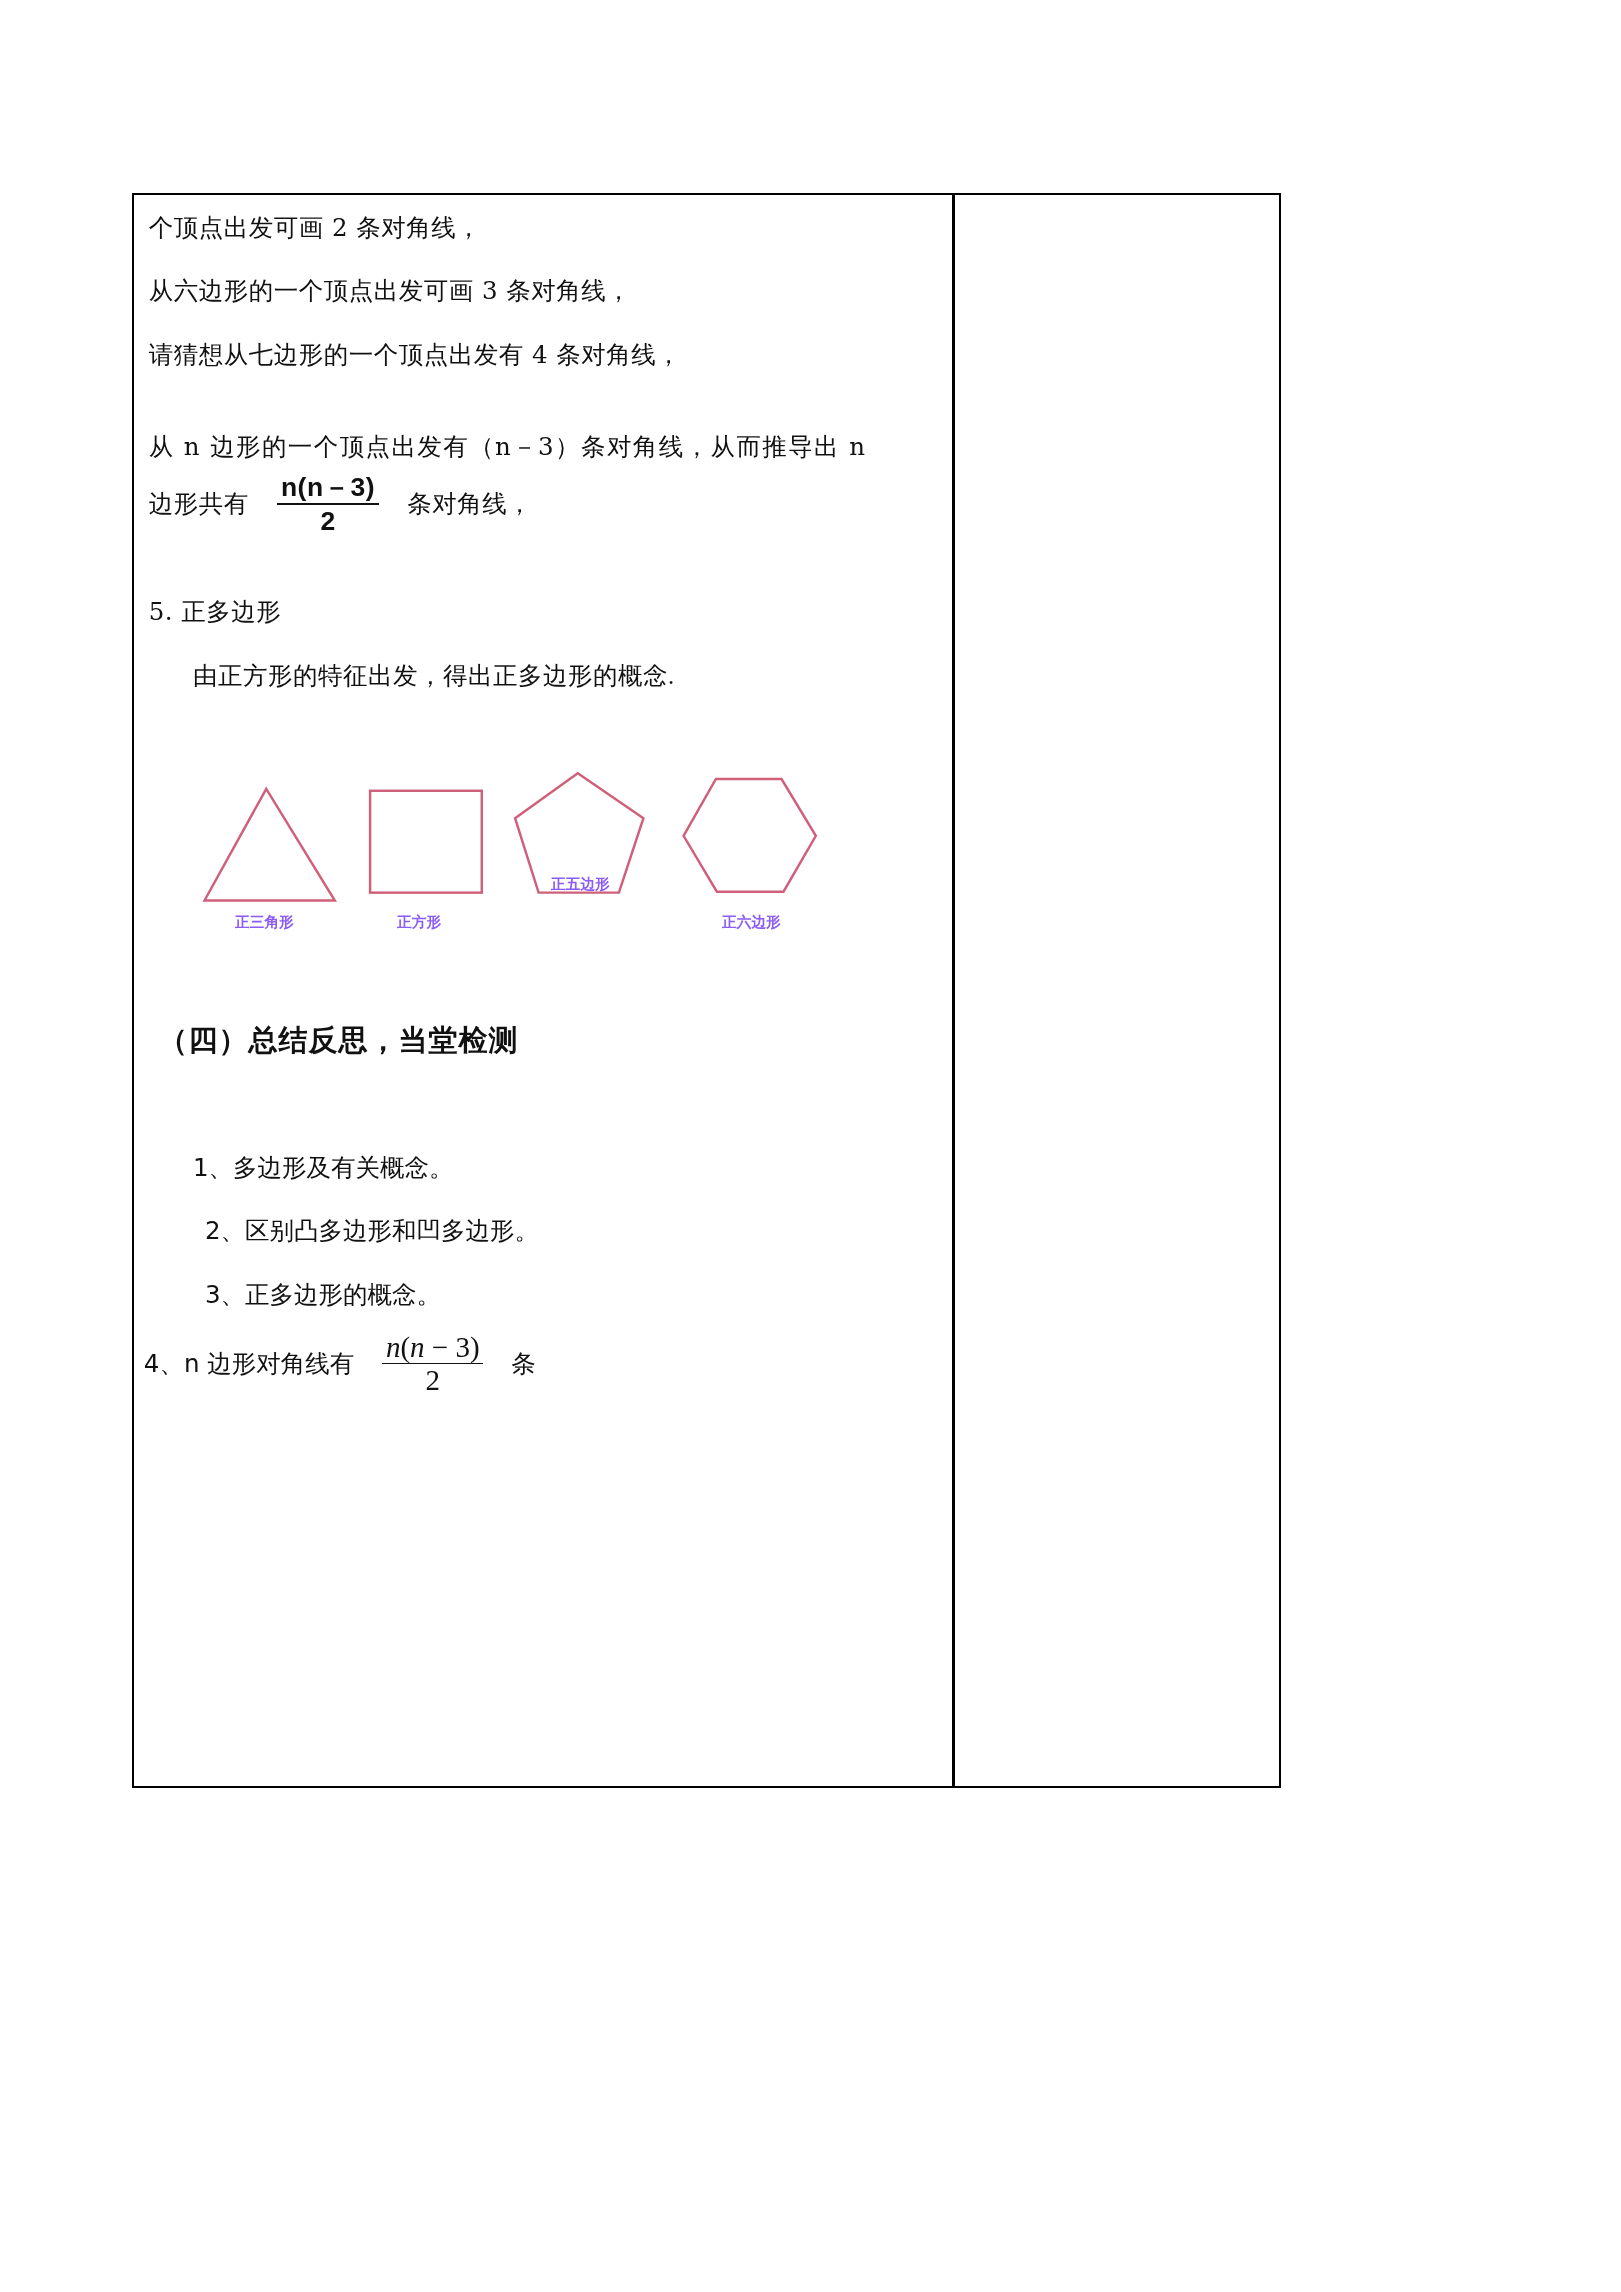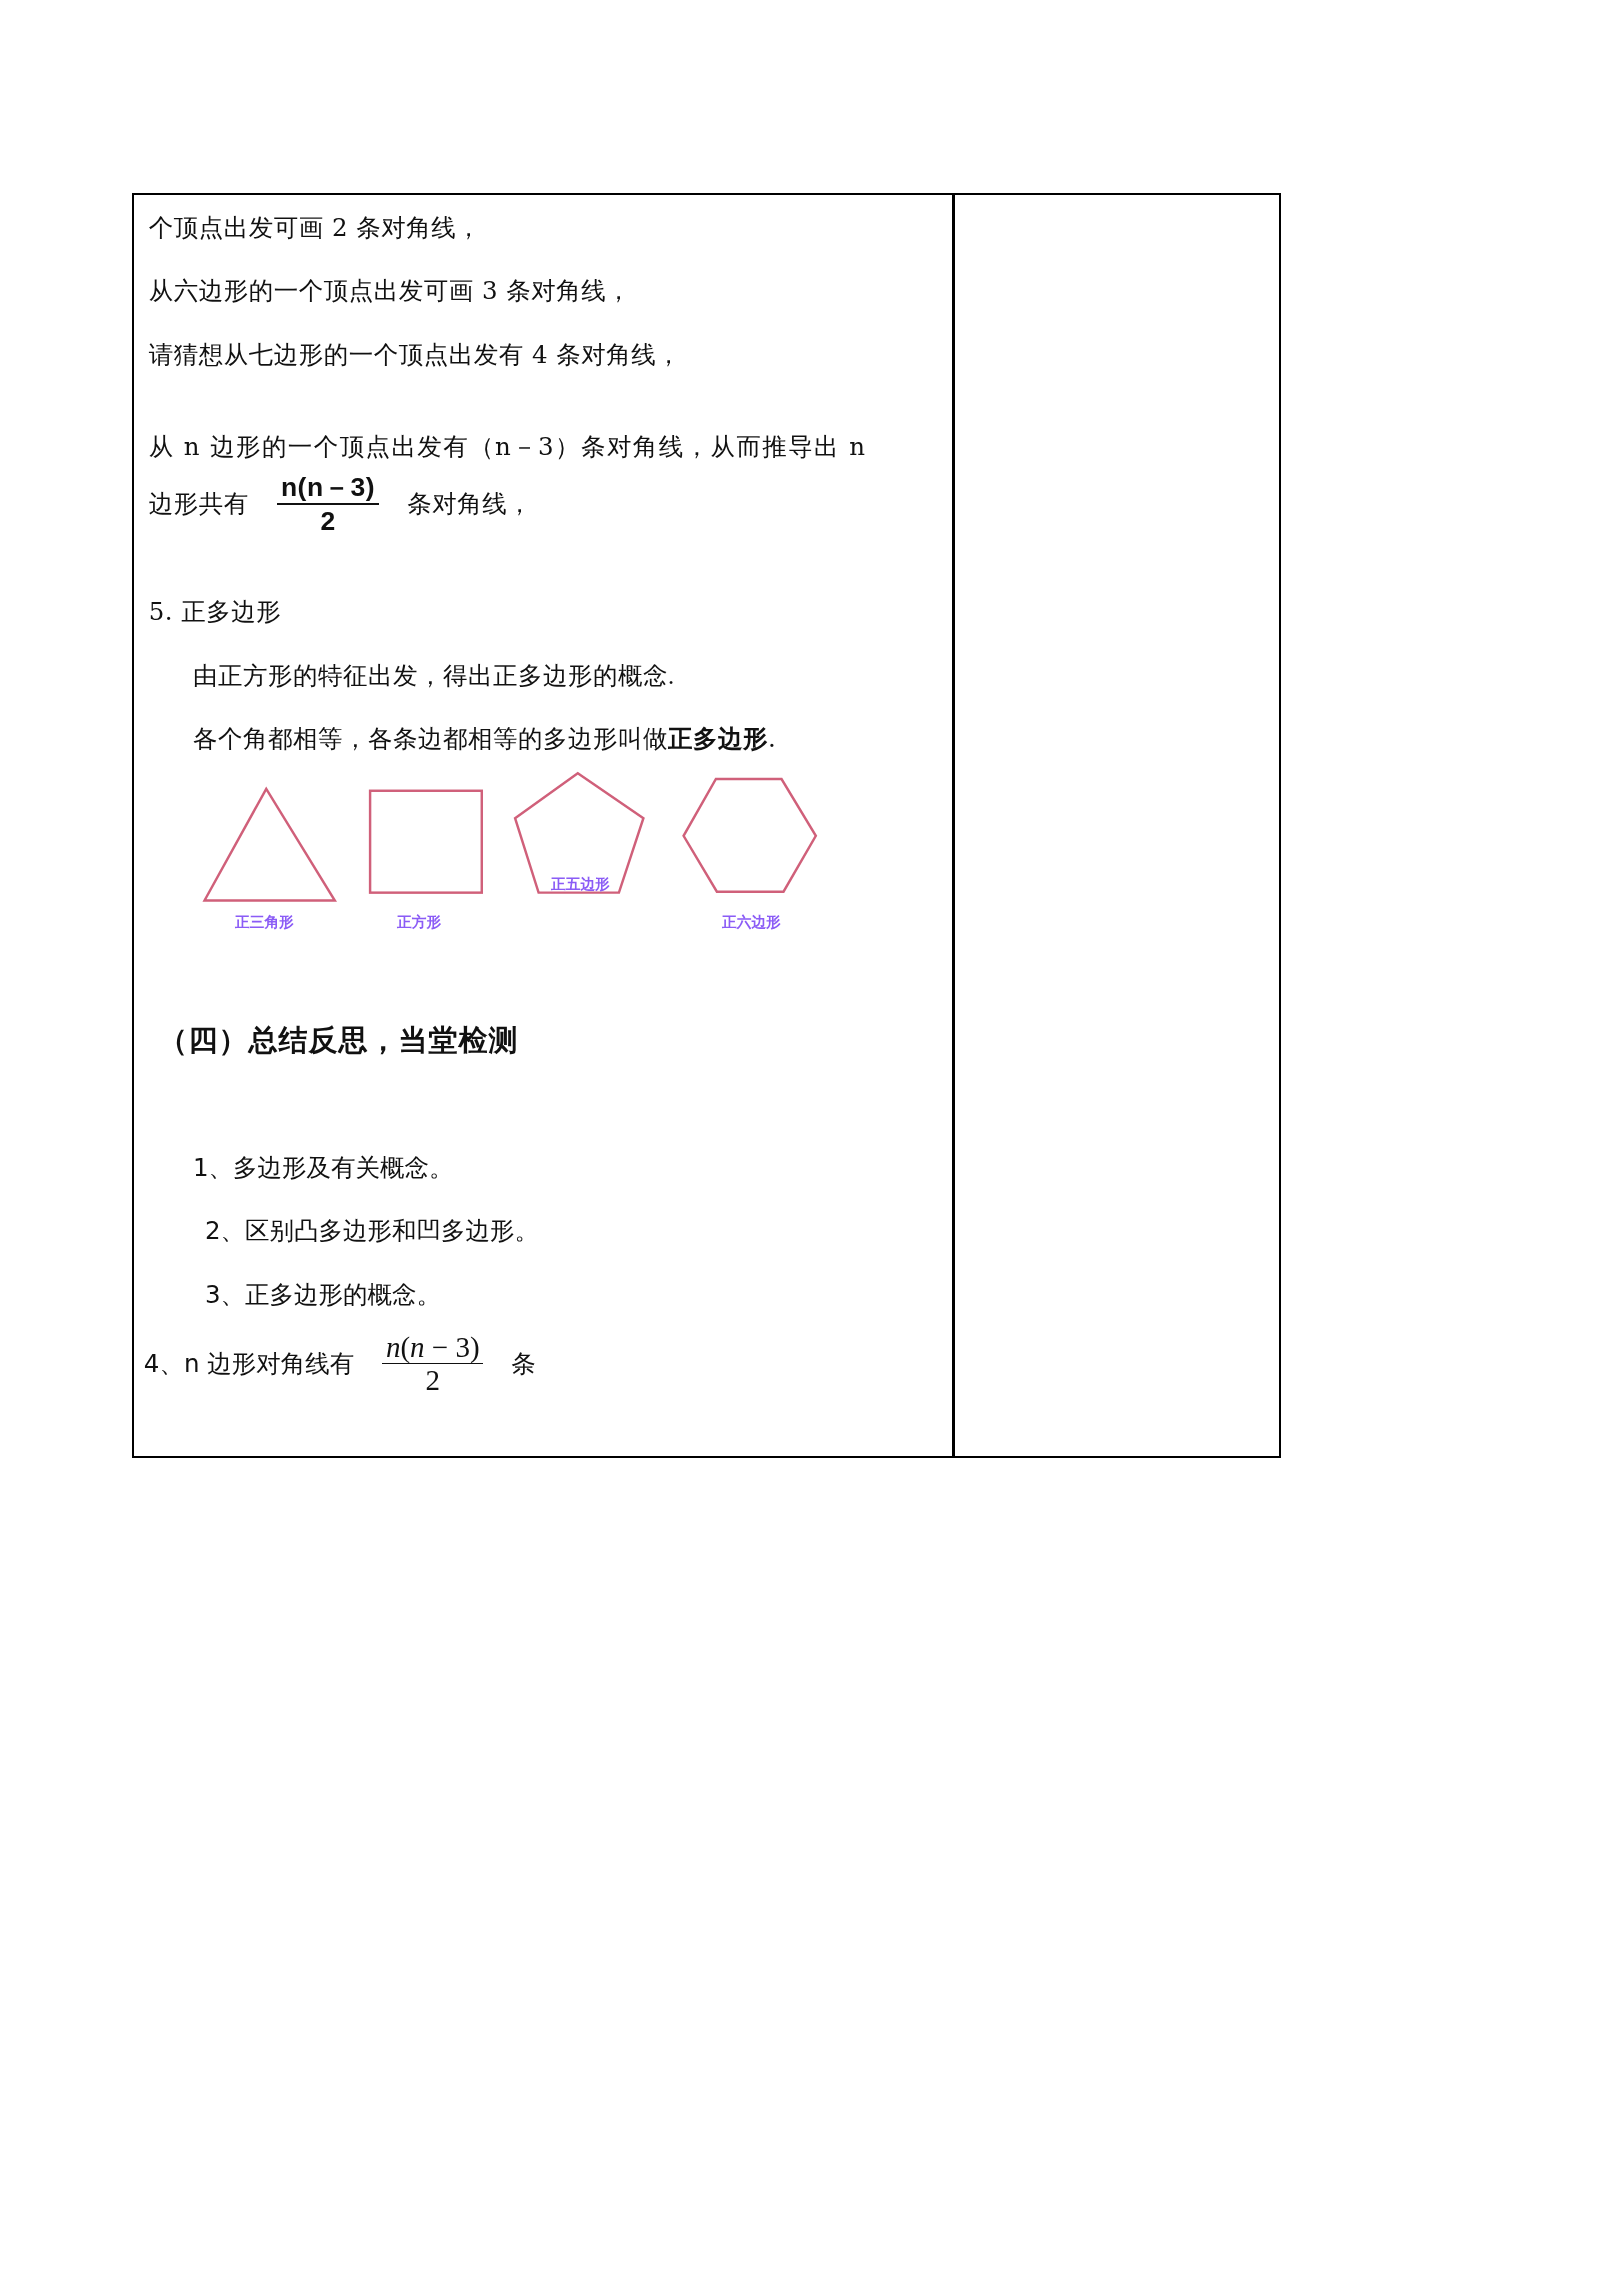--- a/index.html
+++ b/index.html
@@ -3,21 +3,21 @@
   <meta charset="utf-8">
   <style>
     html, body { margin: 0; padding: 0; background: #ffffff; }
     body {
       width: 1621px; height: 2293px; position: relative; overflow: hidden;
       font-family: "DejaVu Serif", "Liberation Serif", serif;
       color: #111;
     }
     .page-table {
       position: absolute; left: 132px; top: 193px;
-      width: 1149px; height: 1265px;
+      width: 1149px; height: 1595px;
       border: 2.9px solid #000; box-sizing: border-box;
     }
     .divider {
       position: absolute; left: 818px; top: 0; bottom: 0;
       width: 2.9px; background: #000;
     }
     .line {
       position: absolute; left: 14.7px;
       font-size: 24.5px; line-height: 29px; white-space: nowrap;
       letter-spacing: 0.5px;
@@ -60,23 +60,20 @@
     <span>边形共有</span>
     <span class="frac boldfrac">
       <span class="num">n(n－3)</span>
       <span class="den">2</span>
     </span>
     <span>条对角线，</span>
   </div>
 
   <div class="line" style="top:402px;">5.  正多边形</div>
   <div class="line" style="top:466px; left:59px;font-family:Liberation Serif, serif;">由正方形的特征出发，得出正多边形的概念.</div>
-  <div class="line" style="top:529px; left:59px;">
-    <span>各个角都相等，各条边都相等的多边形叫做</span><span class="bold">正多边形</span><span>.</span>
-  </div>
 
   <svg style="position:absolute; left:0; top:0;" width="818" height="784" viewBox="0 0 835 800">
     <g fill="none" stroke="#d0607a" stroke-width="2.5">
       <polygon points="135,606 72,720 205,720"></polygon>
       <rect x="241" y="608" width="114" height="104"></rect>
       <polygon points="453,590 389,636 413,712 495,712 520,636"></polygon>
       <polygon points="594,596 661,596 696,654 663,711 595,711 561,654"></polygon>
     </g>
   </svg>
   <div class="shape-label" style="left:101px; top:718px;">正三角形</div>

